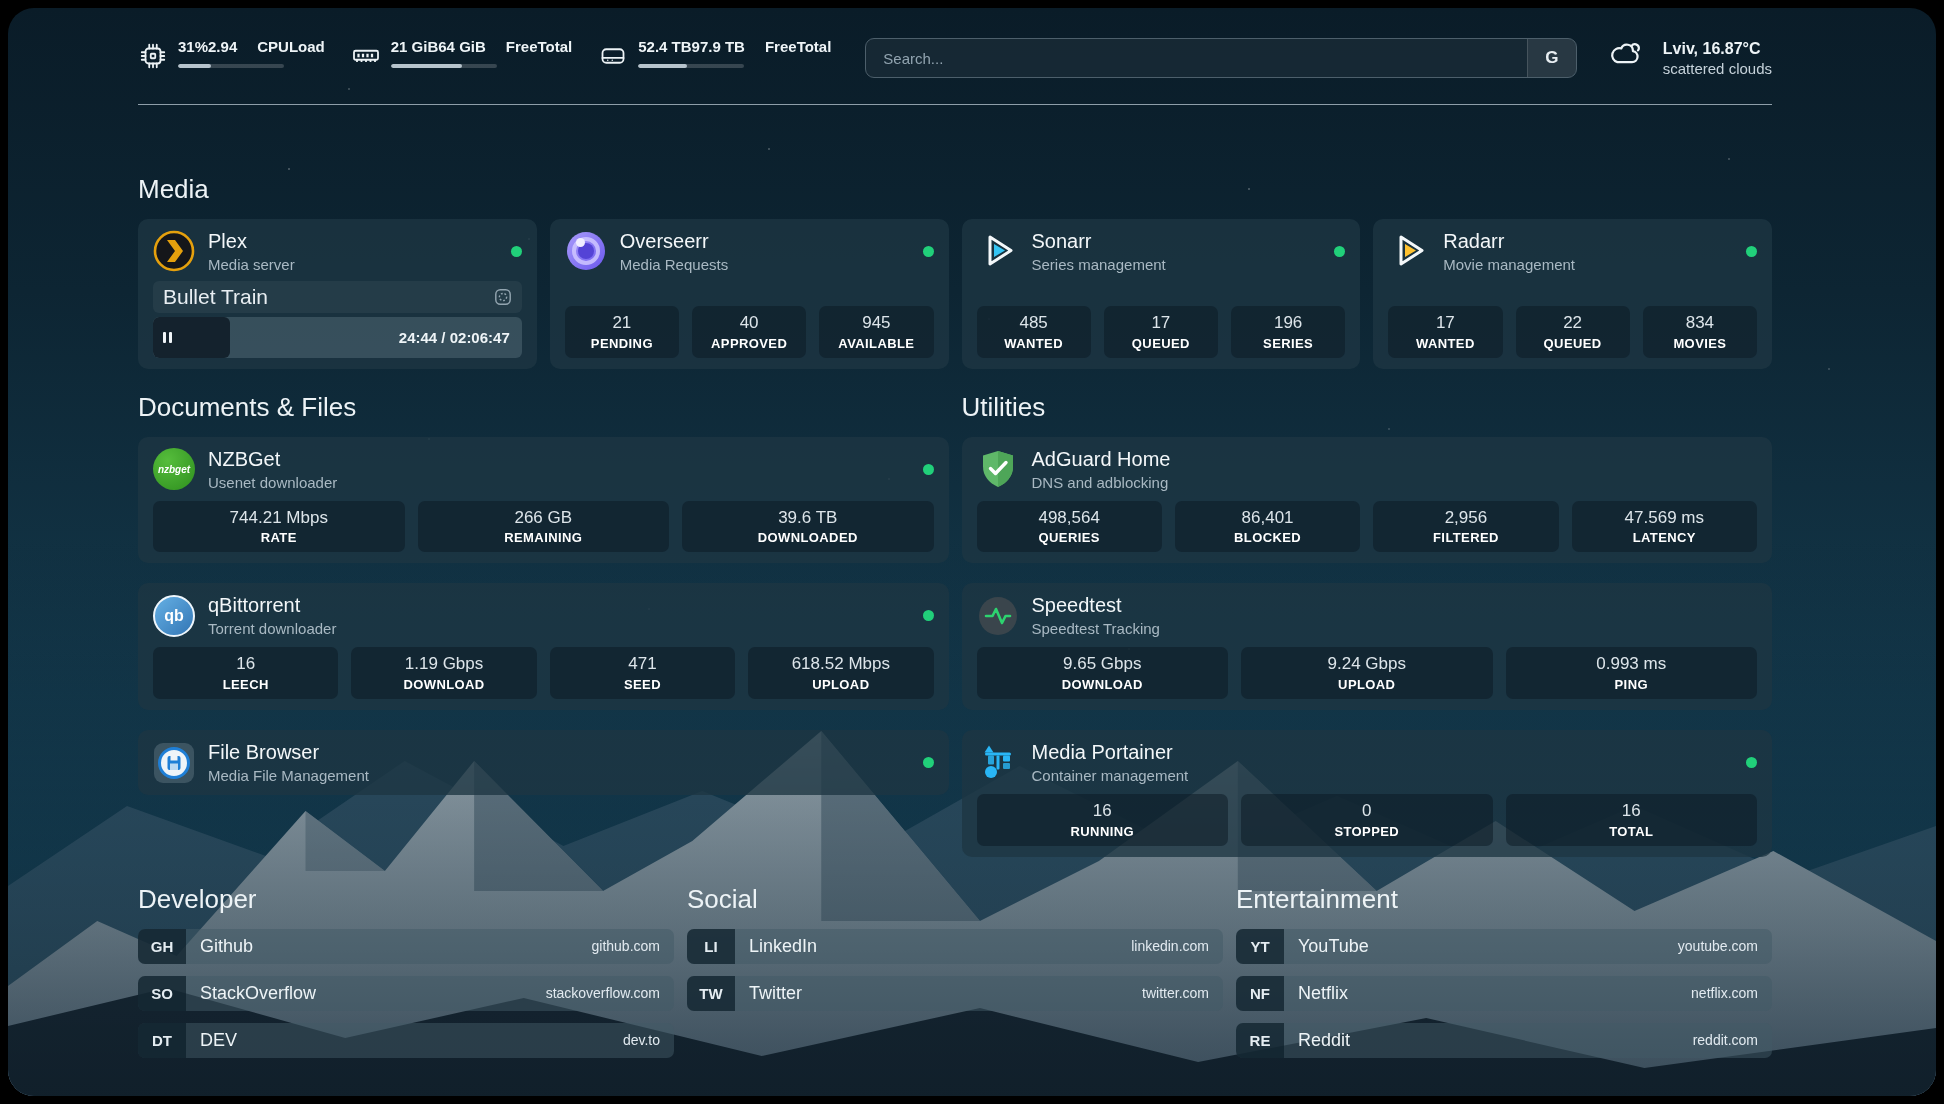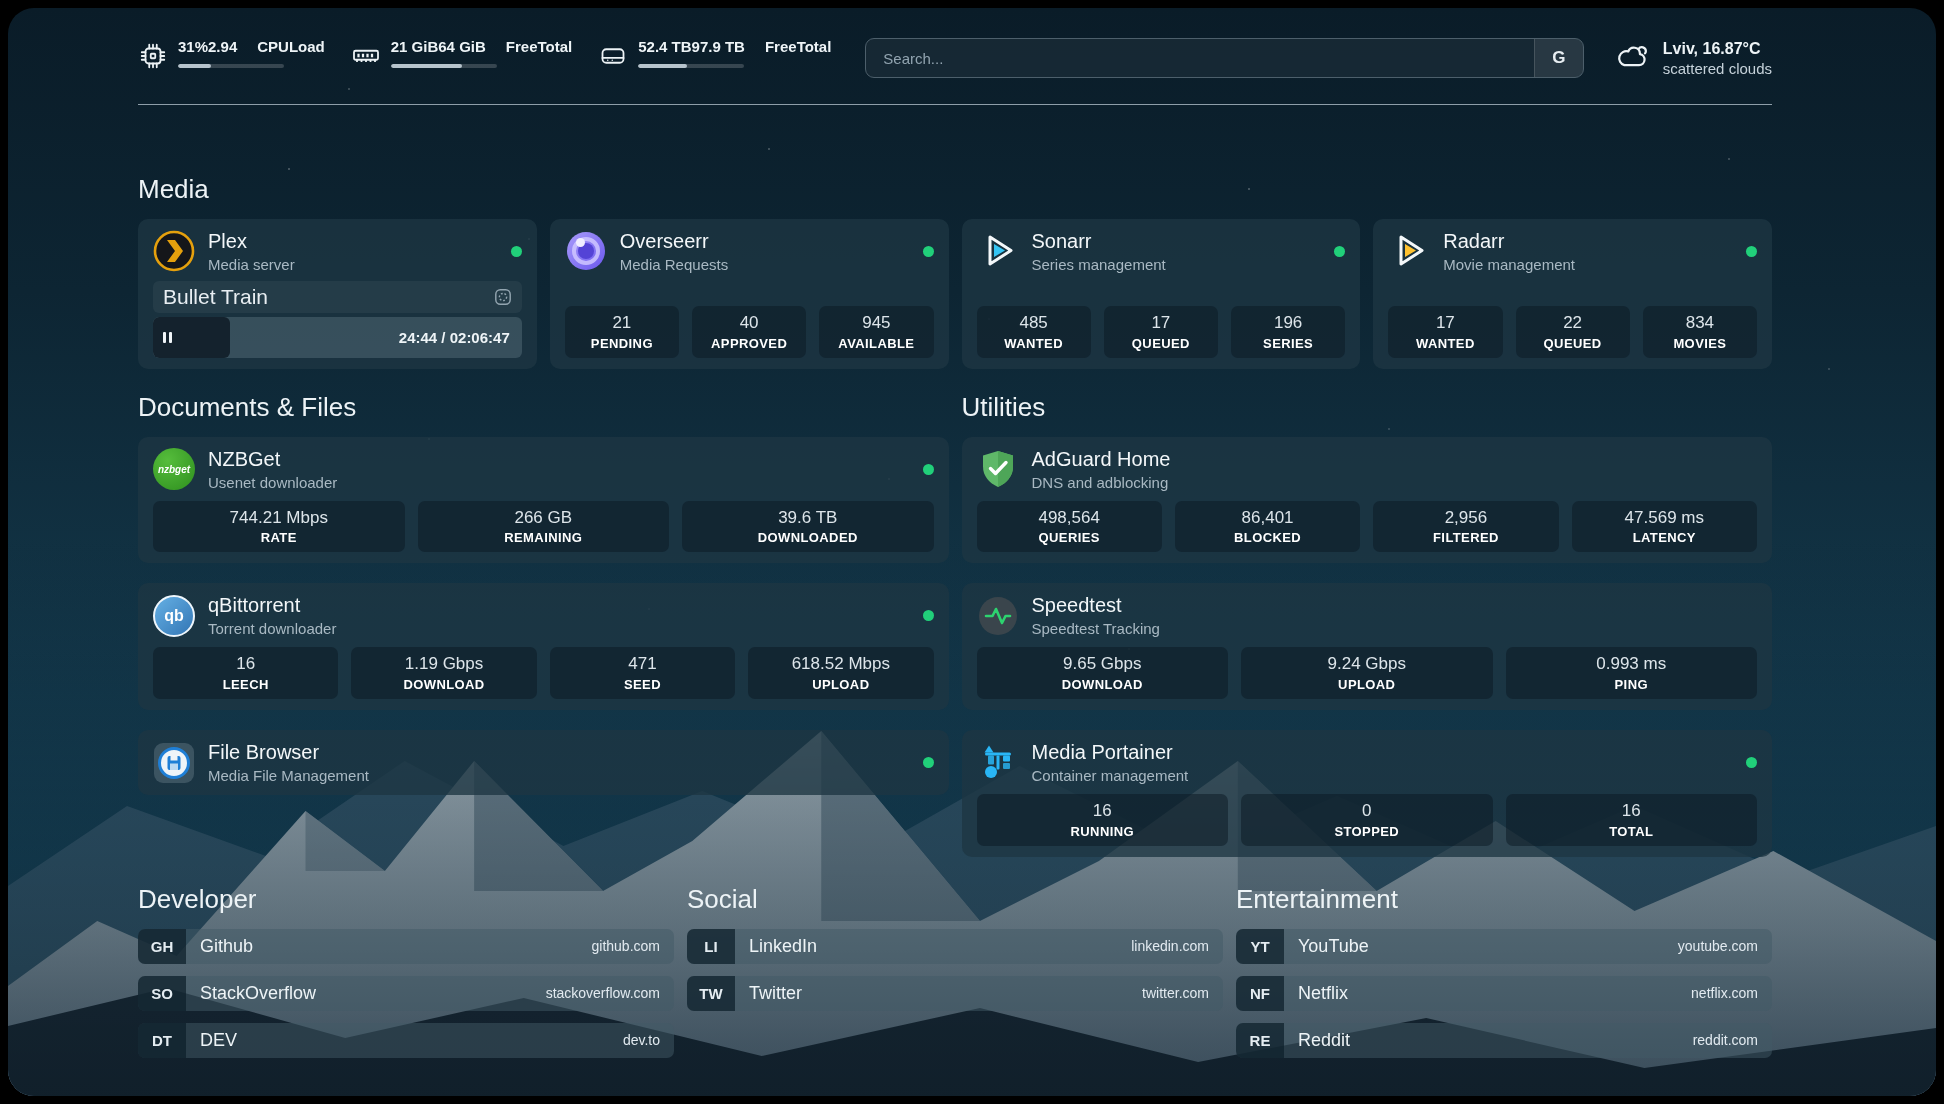--- a/index.html
+++ b/index.html
@@ -30,21 +30,21 @@
   .mcol{display:flex;flex-direction:row;white-space:nowrap;}
   .mbar{margin-top:7px;height:4px;width:106px;background:rgba(255,255,255,.18);border-radius:2px;overflow:hidden;}
   .mbar span{display:block;height:100%;background:#b6c3cc;border-radius:2px;}
   .searchwrap{flex:1;height:38px;display:flex;align-items:stretch;margin:2px 30px 0 34px;
     border:1px solid #4d5f6b;background:rgba(33,49,61,.55);border-radius:9px;overflow:hidden;}
   .searchwrap input{flex:1;background:transparent;border:0;outline:0;color:#dfe7ec;padding:0 17px;font-size:15px;
     font-family:"Liberation Sans","DejaVu Sans",sans-serif;}
   .searchwrap input::placeholder{color:#92a4b0;}
   .gbtn{width:48px;display:flex;align-items:center;justify-content:center;background:rgba(255,255,255,.08);
     border-left:1px solid rgba(255,255,255,.14);color:#e8eef2;font-size:17px;font-weight:600;cursor:pointer;}
-  .weather{display:flex;gap:11px;align-items:flex-end;color:#eef4f7;margin-top:2px;flex:none;}
+  .weather{display:flex;gap:18px;align-items:flex-start;color:#eef4f7;margin-top:2px;flex:none;}
   .w1{font-size:16px;font-weight:700;line-height:1.35;}
   .w2{font-size:15px;color:#c6d2da;font-weight:400;}
   .divider{border:0;border-top:1px solid rgba(214,228,236,.65);margin:26px 0 0;}
 
   
   .section-title{font-size:26px;font-weight:500;color:#edf3f6;margin:0 0 14px;line-height:1.15;}
   .mt-media{margin-top:70px;}
   .mt-row2{margin-top:24px;}
   .mt-bottom{margin-top:28px;}
   .media-grid{display:grid;grid-template-columns:repeat(4,1fr);gap:13px;}

